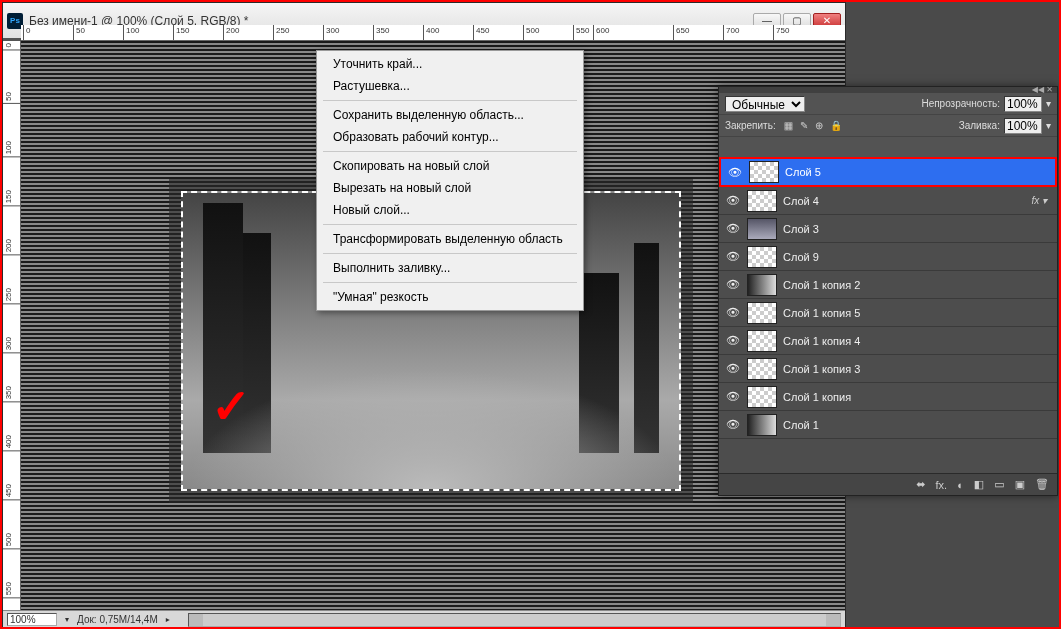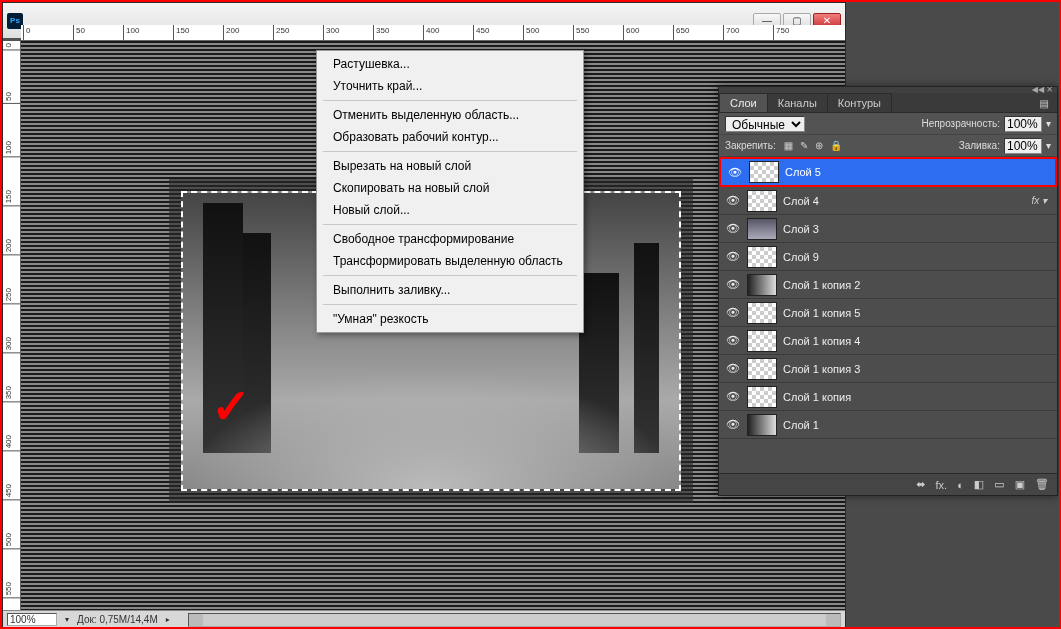--- a/index.html
+++ b/index.html
@@ -60,40 +60,41 @@
 .layer-item .fx { margin-left: auto; font-style: italic; font-size: 10px; color: #ccc; margin-right: 4px; }
 .layer-item.selected { background: #2d6ef0; color: #fff; border: 2px solid red; height: 30px; }
 .panel-footer { position: absolute; bottom: 0; left: 0; right: 0; height: 22px; background: #454545; border-top: 1px solid #2a2a2a; display: flex; justify-content: flex-end; align-items: center; gap: 10px; padding: 0 8px; color: #ccc; font-size: 11px; }
 </style>
 </head>
 <body>
 
 <div class="main-window">
   <div class="titlebar">
     <div class="ps-icon">Ps</div>
+    <span>Без имени-1 @ 100% (Слой 5, RGB/8) *</span>
     <div class="spacer"></div>
     <div class="winbtn">—</div>
     <div class="winbtn">▢</div>
     <div class="winbtn close">✕</div>
   </div>
 
   <div class="ruler-h" id="rulerH">
       <div class="tick" style="left: 2px;">0</div>
       <div class="tick" style="left: 52px;">50</div>
       <div class="tick" style="left: 102px;">100</div>
       <div class="tick" style="left: 152px;">150</div>
       <div class="tick" style="left: 202px;">200</div>
       <div class="tick" style="left: 252px;">250</div>
       <div class="tick" style="left: 302px;">300</div>
       <div class="tick" style="left: 352px;">350</div>
       <div class="tick" style="left: 402px;">400</div>
       <div class="tick" style="left: 452px;">450</div>
       <div class="tick" style="left: 502px;">500</div>
       <div class="tick" style="left: 552px;">550</div>
-      <div class="tick" style="left: 602px;">600</div>
+      <div class="tick" style="left: 572px;">600</div>
       <div class="tick" style="left: 652px;">650</div>
       <div class="tick" style="left: 702px;">700</div>
       <div class="tick" style="left: 752px;">750</div>
     </div>
   <div class="ruler-v" id="rulerV">
       <div class="tick" style="top: 0px;">0</div>
       <div class="tick" style="top: 49px;">50</div>
       <div class="tick" style="top: 98px;">100</div>
       <div class="tick" style="top: 147px;">150</div>
       <div class="tick" style="top: 196px;">200</div>
@@ -120,46 +121,39 @@
   <div class="statusbar">
     <span class="zoom">100%</span>
     <span class="dropdown-icon">▾</span>
     <span>Док: 0,75M/14,4M</span>
     <span class="dropdown-icon">▸</span>
     <div class="hscroll"></div>
   </div>
 </div>
 
 <div class="context-menu" id="ctxMenu">
+    <div class="item">Уточнить край...</div>
     <div class="item">Растушевка...</div>
-    <div class="item">Уточнить край...</div>
-    <div class="sep"></div>
-    <div class="item">Отменить выделенную область...</div>
+    <div class="sep"></div>
+    <div class="item">Сохранить выделенную область...</div>
     <div class="item">Образовать рабочий контур...</div>
     <div class="sep"></div>
+    <div class="item">Скопировать на новый слой</div>
     <div class="item">Вырезать на новый слой</div>
-    <div class="item">Скопировать на новый слой</div>
     <div class="item">Новый слой...</div>
     <div class="sep"></div>
-    <div class="item">Свободное трансформирование</div>
     <div class="item">Трансформировать выделенную область</div>
     <div class="sep"></div>
     <div class="item">Выполнить заливку...</div>
     <div class="sep"></div>
     <div class="item">"Умная" резкость</div>
   </div>
 
 <div class="layers-panel">
   <div class="panel-handle">◀◀  ✕</div>
-  <div class="panel-tabs">
-    <div class="tab active">Слои</div>
-    <div class="tab">Каналы</div>
-    <div class="tab">Контуры</div>
-    <div class="burger">▤</div>
-  </div>
   <div class="panel-row">
     <select><option>Обычные</option></select>
     <span class="grow"></span>
     <span>Непрозрачность:</span>
     <input style="width: 38px;" value="100%">
     <span>▾</span>
   </div>
   <div class="panel-row">
     <span>Закрепить:</span>
     <span class="lock-icons">▦ ✎ ⊕ 🔒</span>

